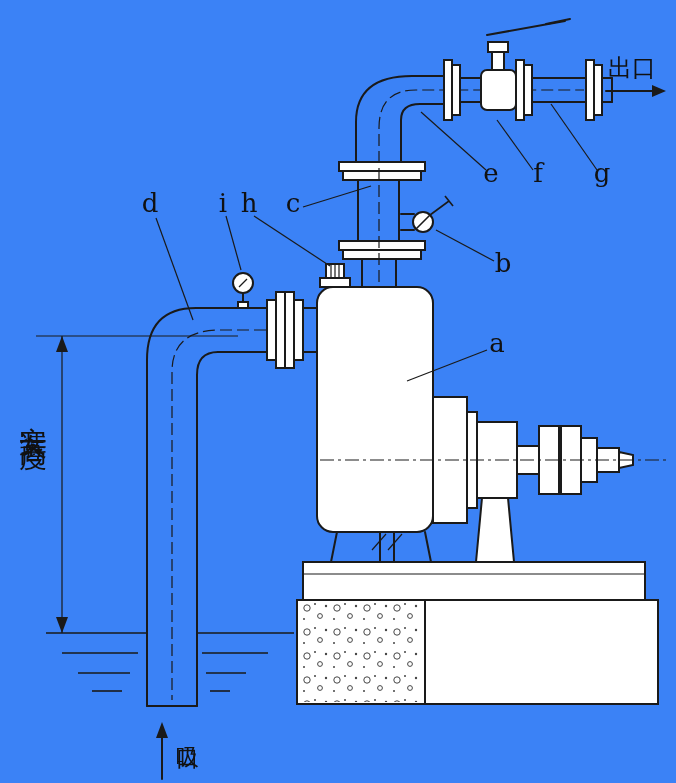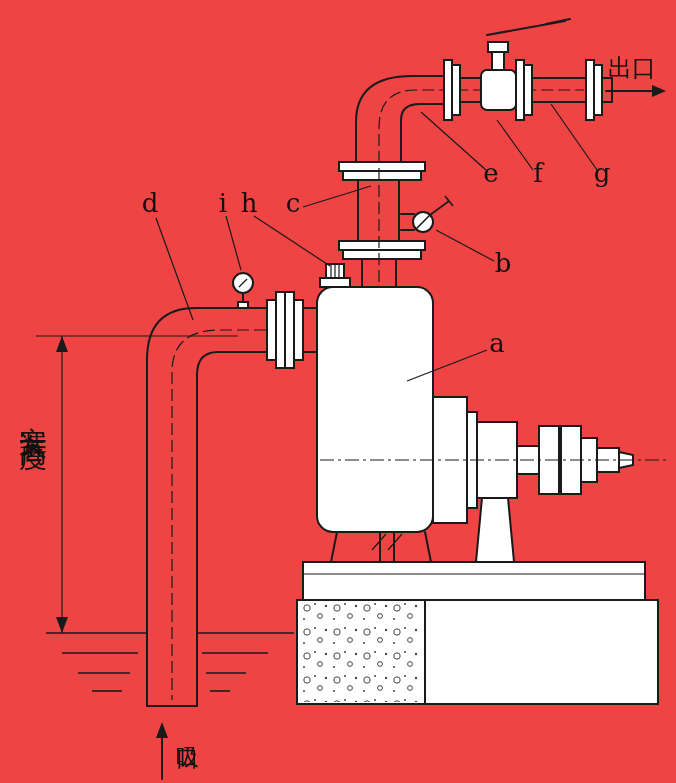--- a/index.html
+++ b/index.html
@@ -1,16 +1,16 @@
 <!DOCTYPE html>
 <html><head>
 <meta charset="utf-8">
 <style>
   html,body{margin:0;padding:0;background:#ffffff;}
-  .canvas{width:676px;height:783px;position:relative;background:#ef4444;overflow:hidden;}
+  .canvas{width:676px;height:783px;position:relative;background:#3b82f6;overflow:hidden;}
   svg{display:block;}
   .s2{stroke:#1a1a1a;stroke-width:2;fill:none;stroke-linecap:round;}
   .s2f{stroke:#1a1a1a;stroke-width:2;fill:#ffffff;}
   .s1{stroke:#1a1a1a;stroke-width:1.2;fill:none;}
   .s15{stroke:#1a1a1a;stroke-width:1.6;fill:none;}
   .blk{fill:#1a1a1a;stroke:none;}
   .dash{stroke-dasharray:12 5;}
   .dashdot{stroke-dasharray:14 4 3 4;}
   .lbl{font-family:"DejaVu Serif",serif;font-size:26px;fill:#111;}
   .cjk{font-family:"DejaVu Sans",sans-serif;fill:#111;}

